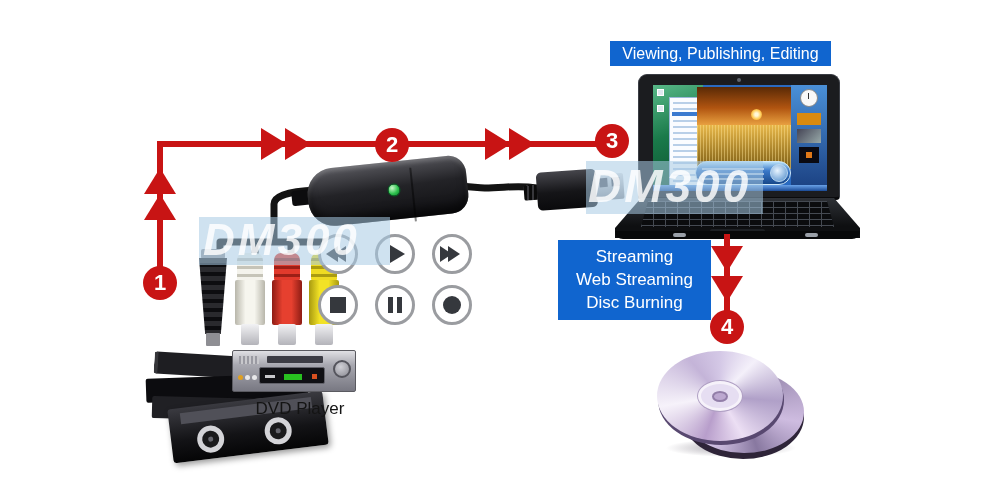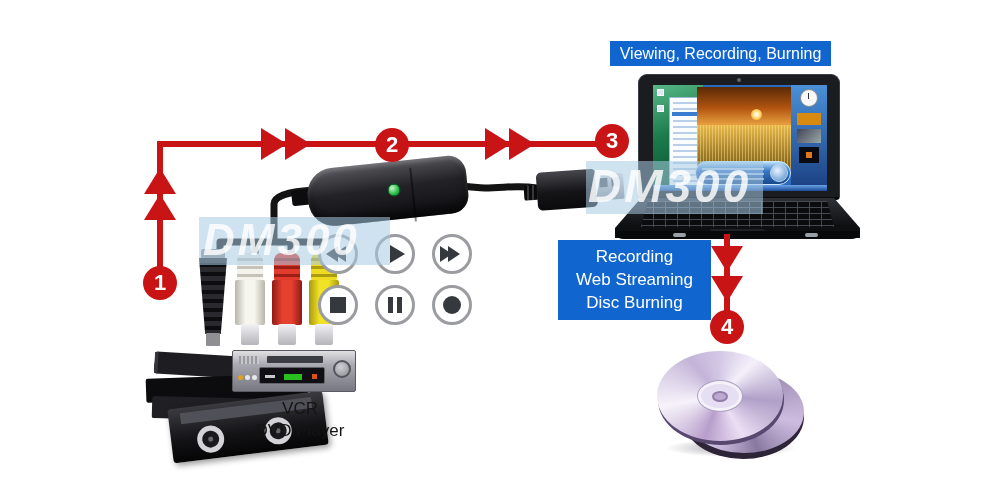--- a/index.html
+++ b/index.html
@@ -202,23 +202,23 @@
   <div class="step-circle" style="left:375px; top:128px;">
       <span>2</span>
     </div>
   <div class="step-circle" style="left:595px; top:124px;">
       <span>3</span>
     </div>
   <div class="step-circle" style="left:710px; top:310px;">
       <span>4</span>
     </div>
 
-  <div id="view-box" class="bluebox">Viewing, Recording, Burning</div>
+  <div id="view-box" class="bluebox">Viewing, Publishing, Editing</div>
   <div id="pub-box" class="bluebox">
-    <div>Recording</div>
+    <div>Streaming</div>
     <div>Web Streaming</div>
     <div>Disc Burning</div>
   </div>
 
   <div id="device" class="abs">
     <div class="dev-nub"></div>
     <div class="dev-body">
       <div class="dev-seam"></div>
       <div class="dev-led"></div>
     </div>
@@ -339,21 +339,20 @@
       <div class="vcr-green"></div>
       <div class="vcr-reddot"></div>
     </div>
     <div class="vcr-dial"></div>
     <div class="vcr-btn" style="left:5px; background:#e0a020;"></div>
     <div class="vcr-btn" style="left:12px; background:#e8e8ea;"></div>
     <div class="vcr-btn" style="left:19px; background:#e8e8ea;"></div>
   </div>
 
   <div id="src-label" class="abs">
-    <div>VCR</div>
     <div>DVD Player</div>
   </div>
 
   <div id="discs" class="abs">
     <div class="disc-shadow"></div>
     <div class="disc-b-edge"></div>
     <div class="disc-b"></div>
     <div class="disc-t-edge"></div>
     <div class="disc-t"></div>
     <div class="disc-hub"></div>

